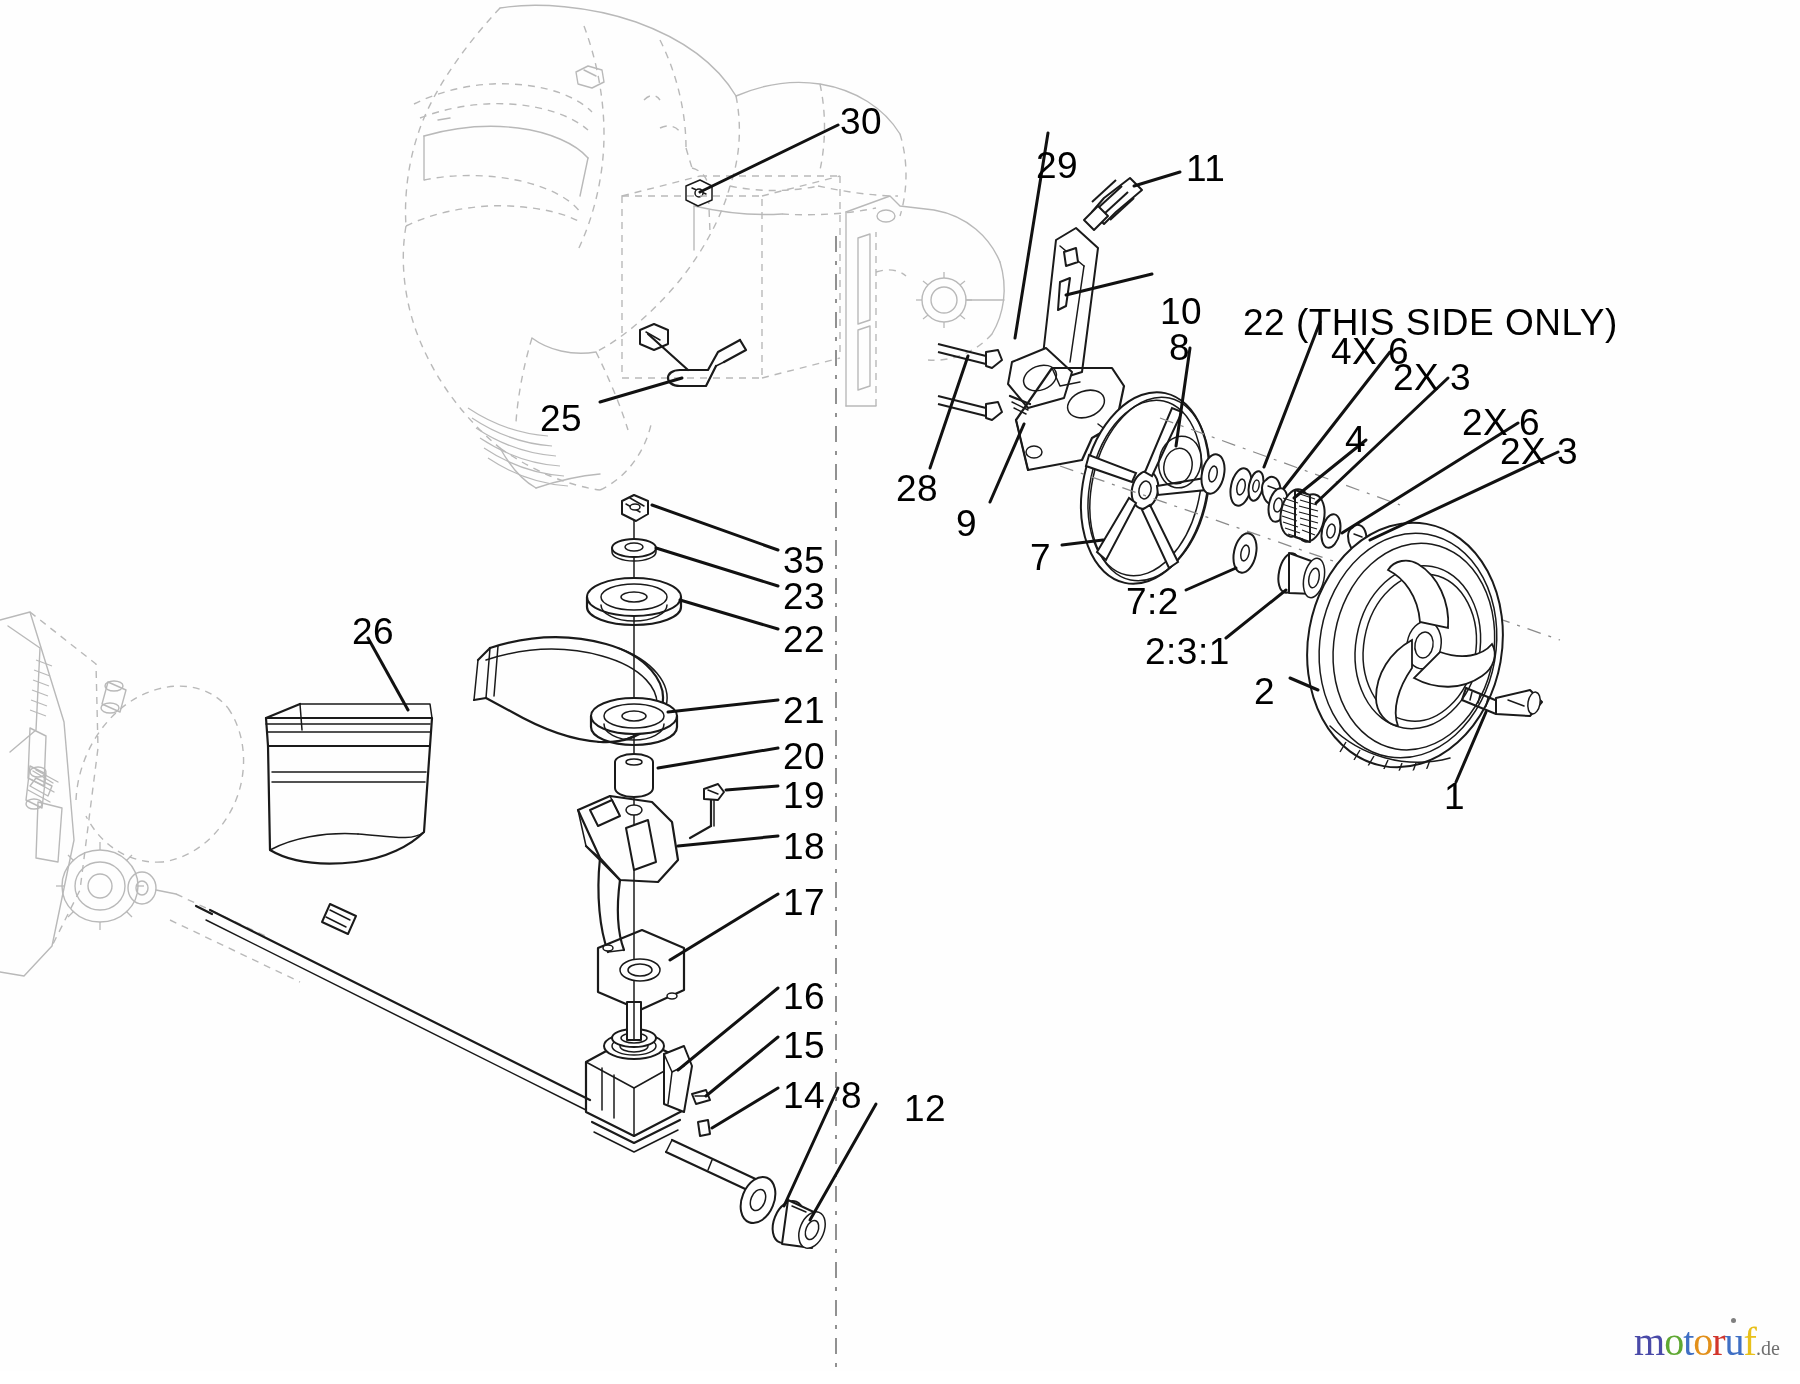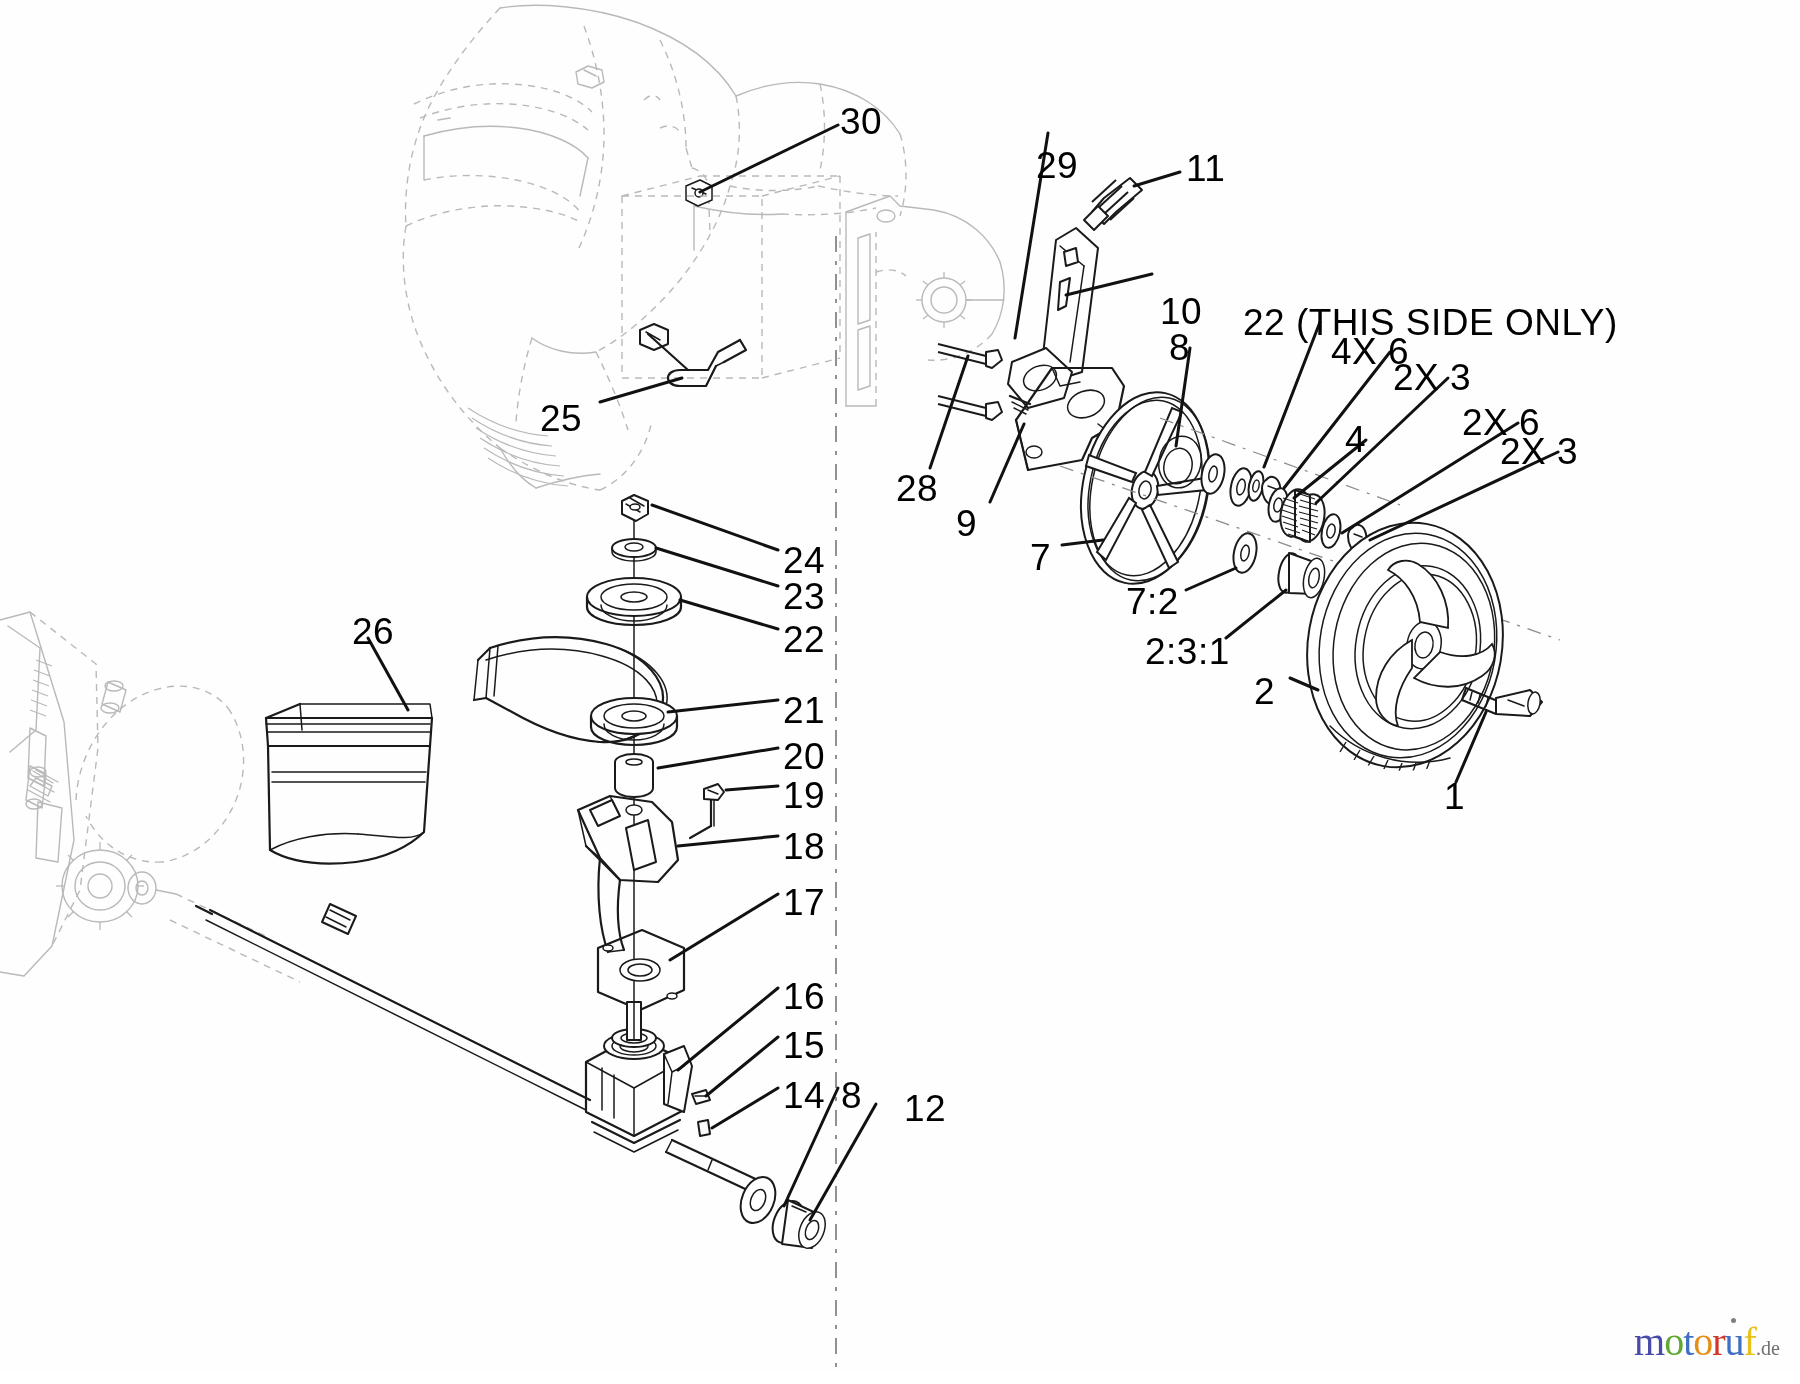--- a/index.html
+++ b/index.html
@@ -646,21 +646,21 @@
       <div class="callout" style="left: 1345px; top: 421px;">4</div>
       <div class="callout" style="left: 1500px; top: 433px;">2X 3</div>
       <div class="callout" style="left: 540px; top: 400px;">25</div>
       <div class="callout" style="left: 896px; top: 470px;">28</div>
       <div class="callout" style="left: 956px; top: 505px;">9</div>
       <div class="callout" style="left: 1030px; top: 539px;">7</div>
       <div class="callout" style="left: 1126px; top: 583px;">7:2</div>
       <div class="callout " style="left: 1145px; top: 633px;">2:3:1</div>
       <div class="callout" style="left: 1254px; top: 673px;">2</div>
       <div class="callout" style="left: 1444px; top: 778px;">1</div>
-      <div class="callout" style="left: 783px; top: 542px;">24</div>
+      <div class="callout" style="left: 783px; top: 542px;">35</div>
       <div class="callout" style="left: 783px; top: 578px;">23</div>
       <div class="callout" style="left: 352px; top: 613px;">26</div>
       <div class="callout" style="left: 783px; top: 621px;">22</div>
       <div class="callout" style="left: 783px; top: 692px;">21</div>
       <div class="callout" style="left: 783px; top: 738px;">20</div>
       <div class="callout" style="left: 783px; top: 777px;">19</div>
       <div class="callout" style="left: 783px; top: 828px;">18</div>
       <div class="callout" style="left: 783px; top: 884px;">17</div>
       <div class="callout" style="left: 783px; top: 978px;">16</div>
       <div class="callout" style="left: 783px; top: 1027px;">15</div>

